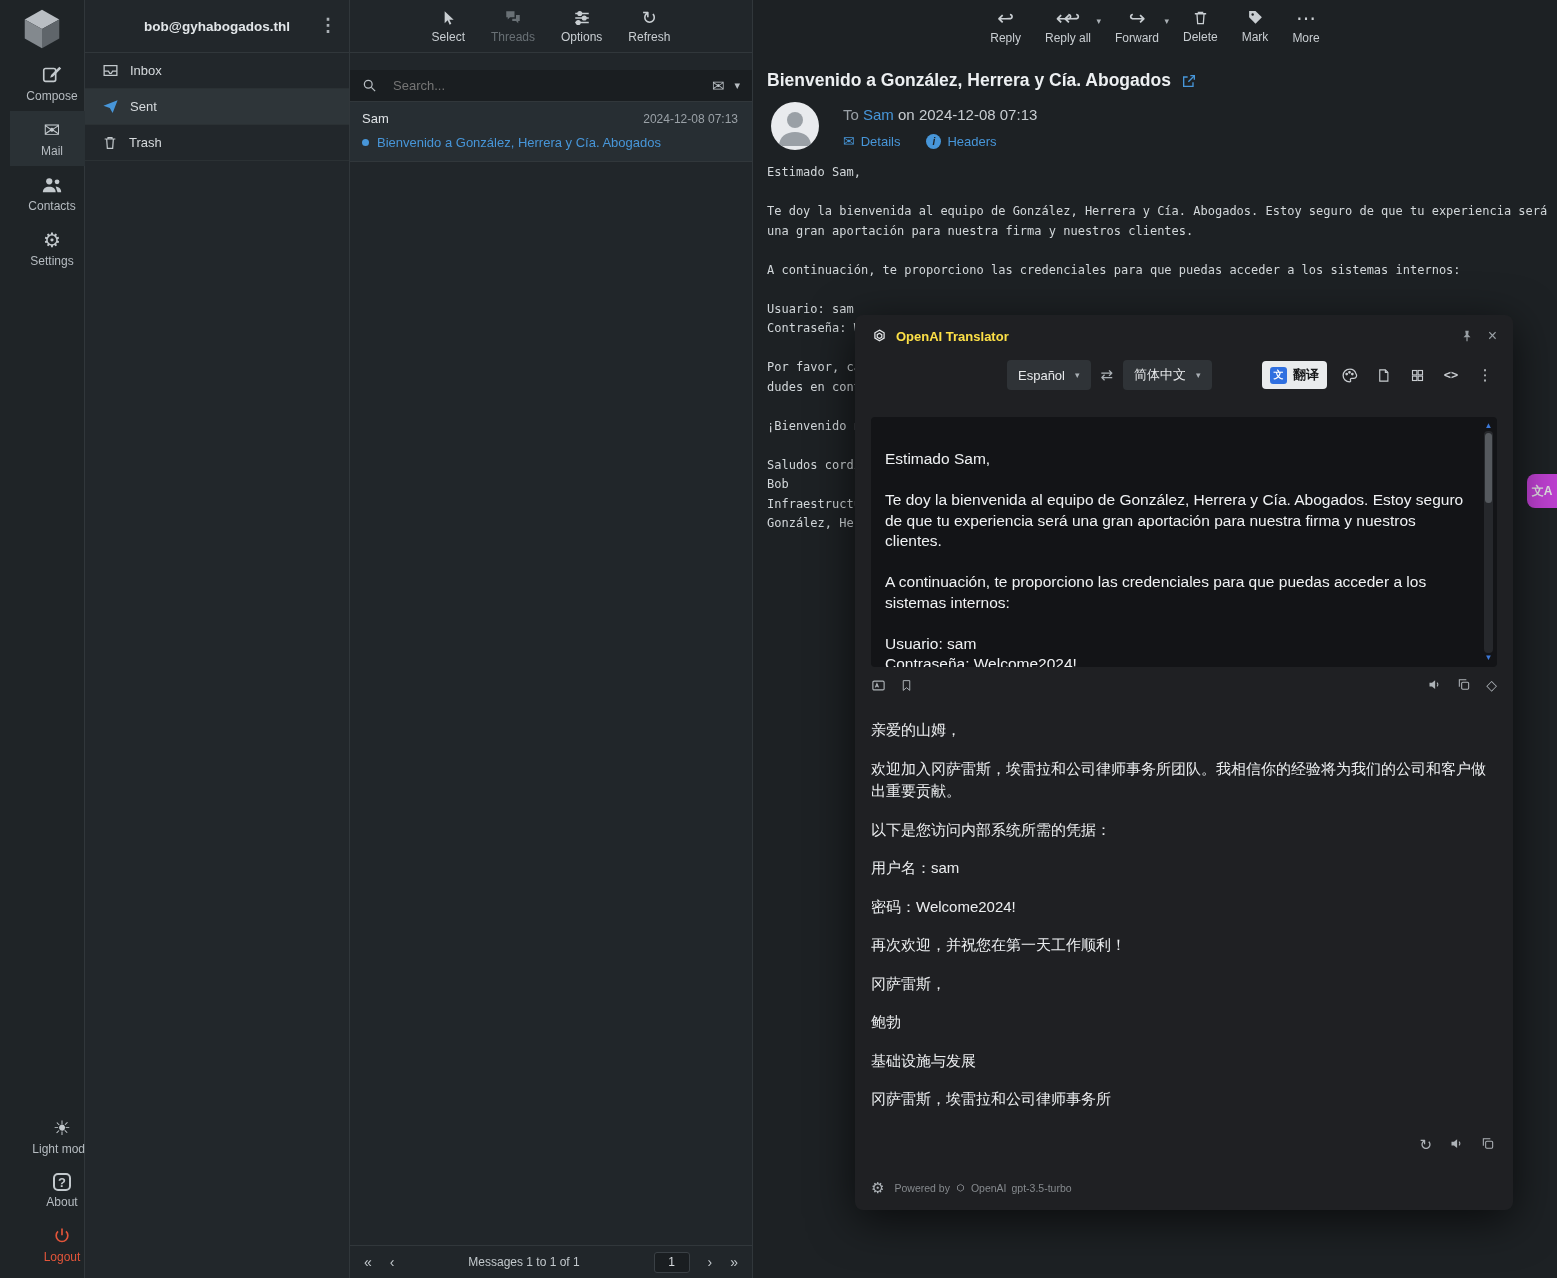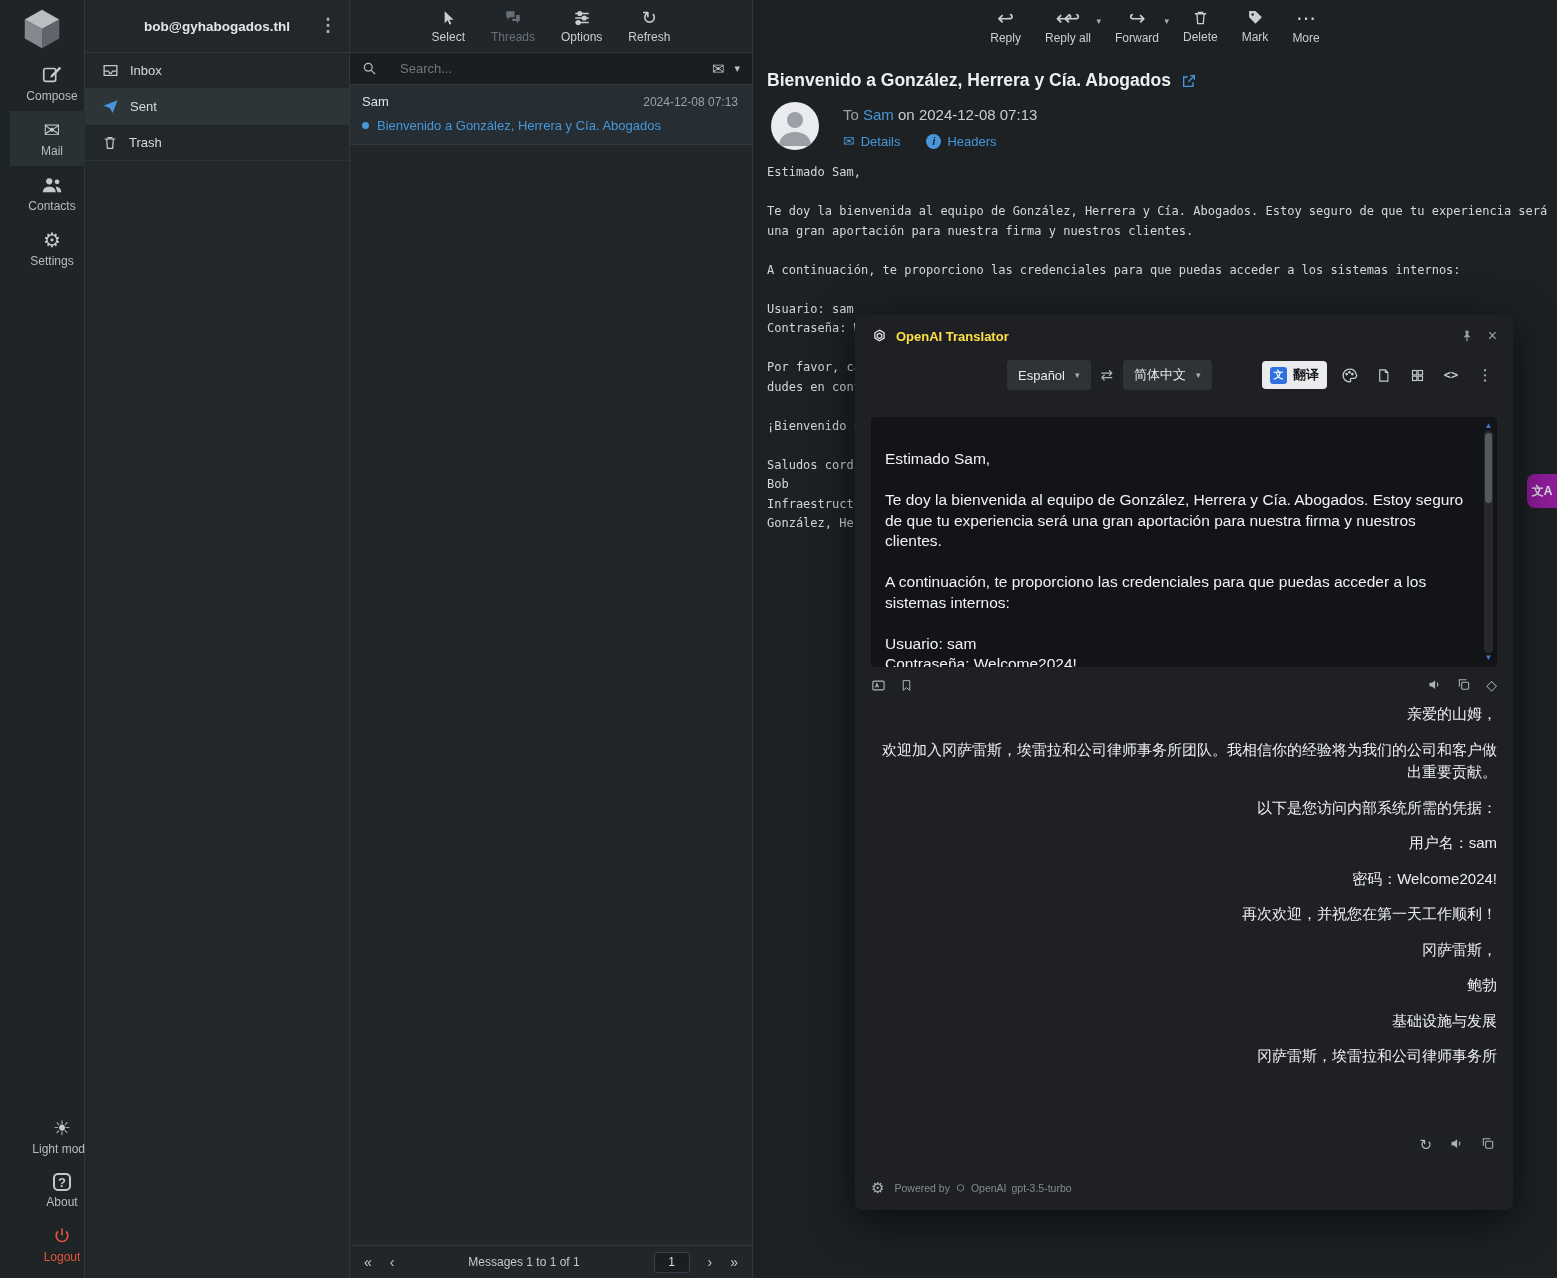--- a/index.html
+++ b/index.html
@@ -36,21 +36,21 @@
 
   
   .listcol { width:403px; background:#21262a; border-right:1px solid #31373b;
     display:flex; flex-direction:column; }
   .list-toolbar { height:53px; display:flex; justify-content:center; align-items:center;
     gap:26px; border-bottom:1px solid #31373b; }
   .tbtn { display:flex; flex-direction:column; align-items:center; gap:3px;
     font-size:12px; color:#c9ced2; cursor:pointer; position:relative; }
   .tbtn.disabled { color:#697075; }
   .search-row { height:32px; background:#1a1e21; border-bottom:1px solid #31373b;
-    display:flex; align-items:center; gap:23px; padding:0 12px; }
+    display:flex; align-items:center; gap:16px; padding:0 12px;margin-top:17px; }
   .search-input { flex:1; background:transparent; border:none; outline:none;
     color:#d6dadd; font-size:13px; font-family:"Liberation Sans",sans-serif; }
   .search-right { display:flex; gap:10px; align-items:center; color:#b9bfc4; }
   .msg-row { padding:9px 14px 11px 12px; background:#272e33; border-bottom:1px solid #31373b; cursor:pointer; }
   .msg-top { display:flex; justify-content:space-between; align-items:baseline; }
   .msg-sender { font-size:13px; color:#dfe3e6; }
   .msg-date { font-size:12px; color:#9aa1a7; }
   .msg-subjectline { margin-top:9px; display:flex; align-items:center; gap:8px; }
   .unread-dot { width:7px; height:7px; border-radius:50%; background:#4796d9; flex:none; }
   .msg-subject { font-size:13px; color:#4796d9; }
@@ -109,29 +109,29 @@
   .sb-arrow { color:#3c78d8; font-size:8px; line-height:10px; }
   .sb-track { flex:1; width:9px; background:#26282c; border-radius:4px; position:relative; }
   .sb-thumb { position:absolute; top:2px; left:1px; width:7px; height:70px; background:#55595e; border-radius:4px; }
   .src-actions { height:36px; display:flex; align-items:center; color:#aeb3b8; }
   .sa-left { display:flex; gap:14px; }
   .sa-right { margin-left:auto; display:flex; gap:15px; }
   .badge-row { display:flex; justify-content:center; margin:2px 0 12px; }
   .badge { background:#2f3337; border-radius:4px; padding:3px 9px; font-size:11px;
     color:#cdd1d5; display:flex; gap:6px; align-items:center; }
   .translated { flex:1; overflow:hidden; font-size:15px; color:#eceef0; }
-  .translated p { margin:0 0 13px; line-height:1.5;text-align:right; }
+  .translated p { margin:16px 0 13px; line-height:1.5; }
   .result-actions { display:flex; justify-content:flex-end; gap:17px; color:#aeb3b8; padding:2px 2px 12px; }
   .tr-footer { height:44px; display:flex; align-items:center; gap:10px;
     font-size:10.5px; color:#85898d; }
   .ftxt { display:flex; gap:5px; align-items:center; }
 
   
   .float-translate { position:absolute; right:0; top:474px; width:30px; height:34px;
-    background:#a21caf; opacity:.85; border-radius:8px 0 0 8px; z-index:9;
+    background:#d946ef; opacity:.85; border-radius:8px 0 0 8px; z-index:9;
     display:flex; align-items:center; justify-content:center; color:#fff;
     font-size:12px; font-weight:bold; cursor:pointer; }
 </style>
 </head>
 <body>
 
 <div class="app">
 
   <aside class="nav">
     <div class="logo-wrap">

